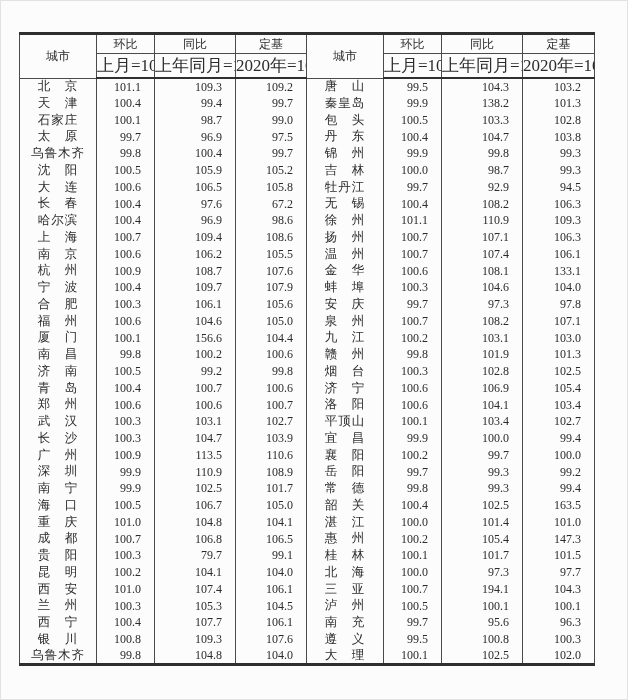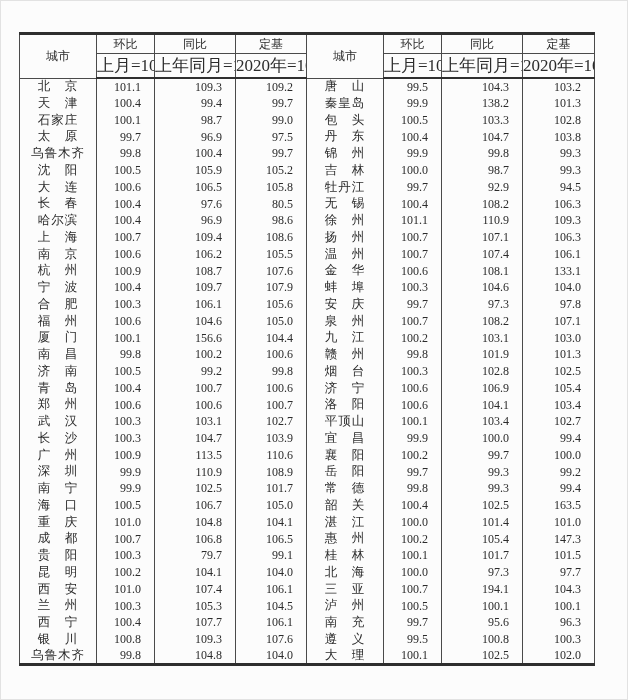--- a/index.html
+++ b/index.html
@@ -165,21 +165,21 @@
           <td class="num">105.8</td>
           <td class="city">牡丹江</td>
           <td class="num">99.7</td>
           <td class="num">92.9</td>
           <td class="num">94.5</td>
         </tr>
         <tr>
           <td class="city">长　春</td>
           <td class="num">100.4</td>
           <td class="num">97.6</td>
-          <td class="num">80.5</td>
+          <td class="num">67.2</td>
           <td class="city">无　锡</td>
           <td class="num">100.4</td>
           <td class="num">108.2</td>
           <td class="num">106.3</td>
         </tr>
         <tr>
           <td class="city">哈尔滨</td>
           <td class="num">100.4</td>
           <td class="num">96.9</td>
           <td class="num">98.6</td>

